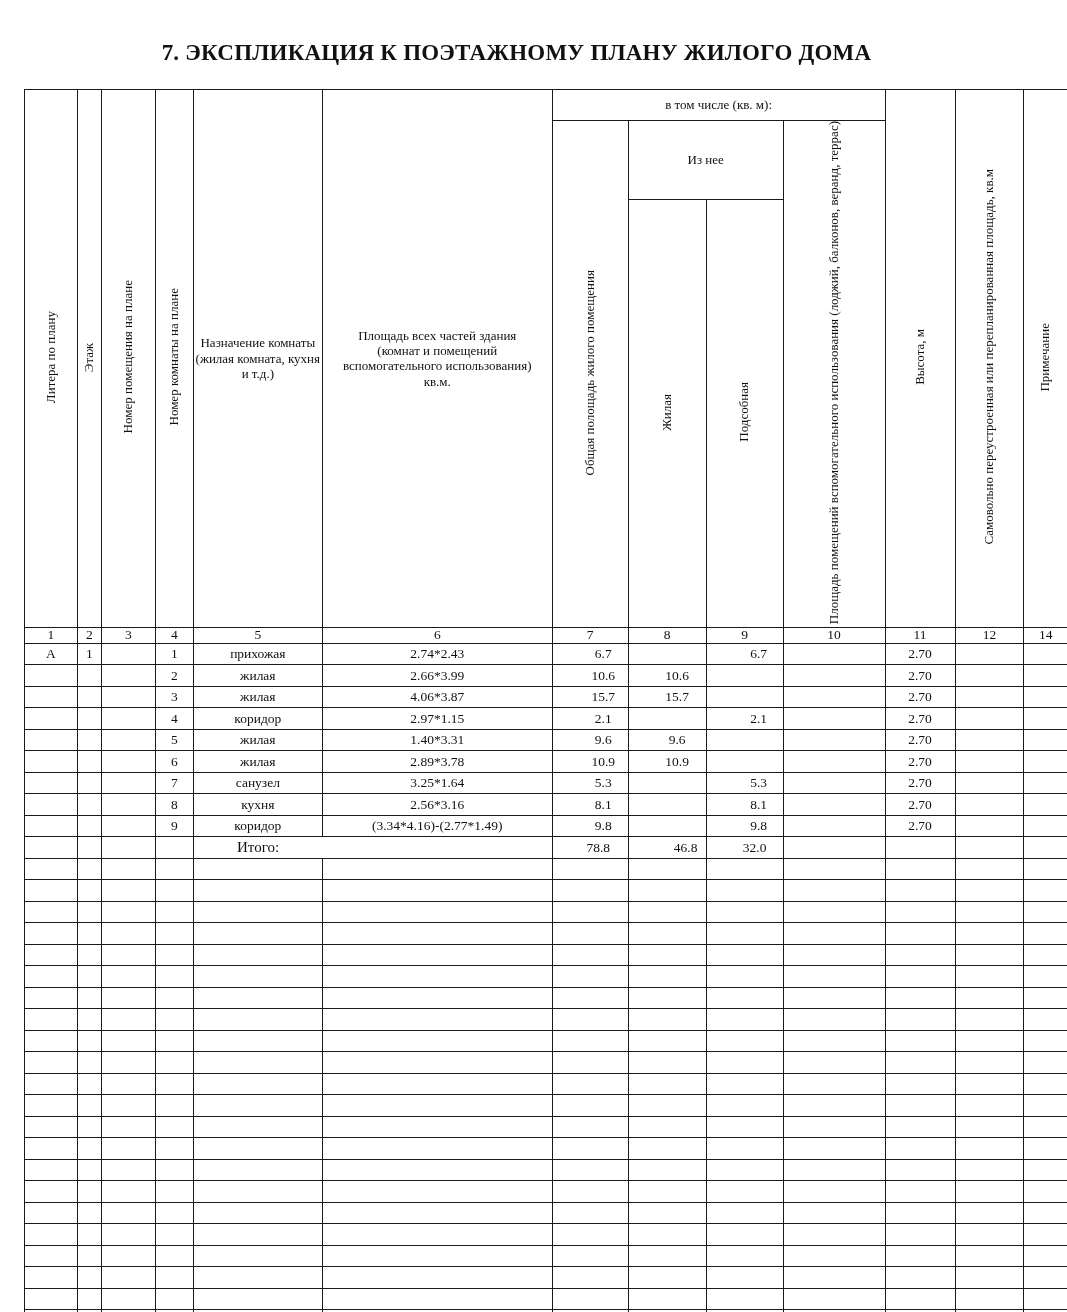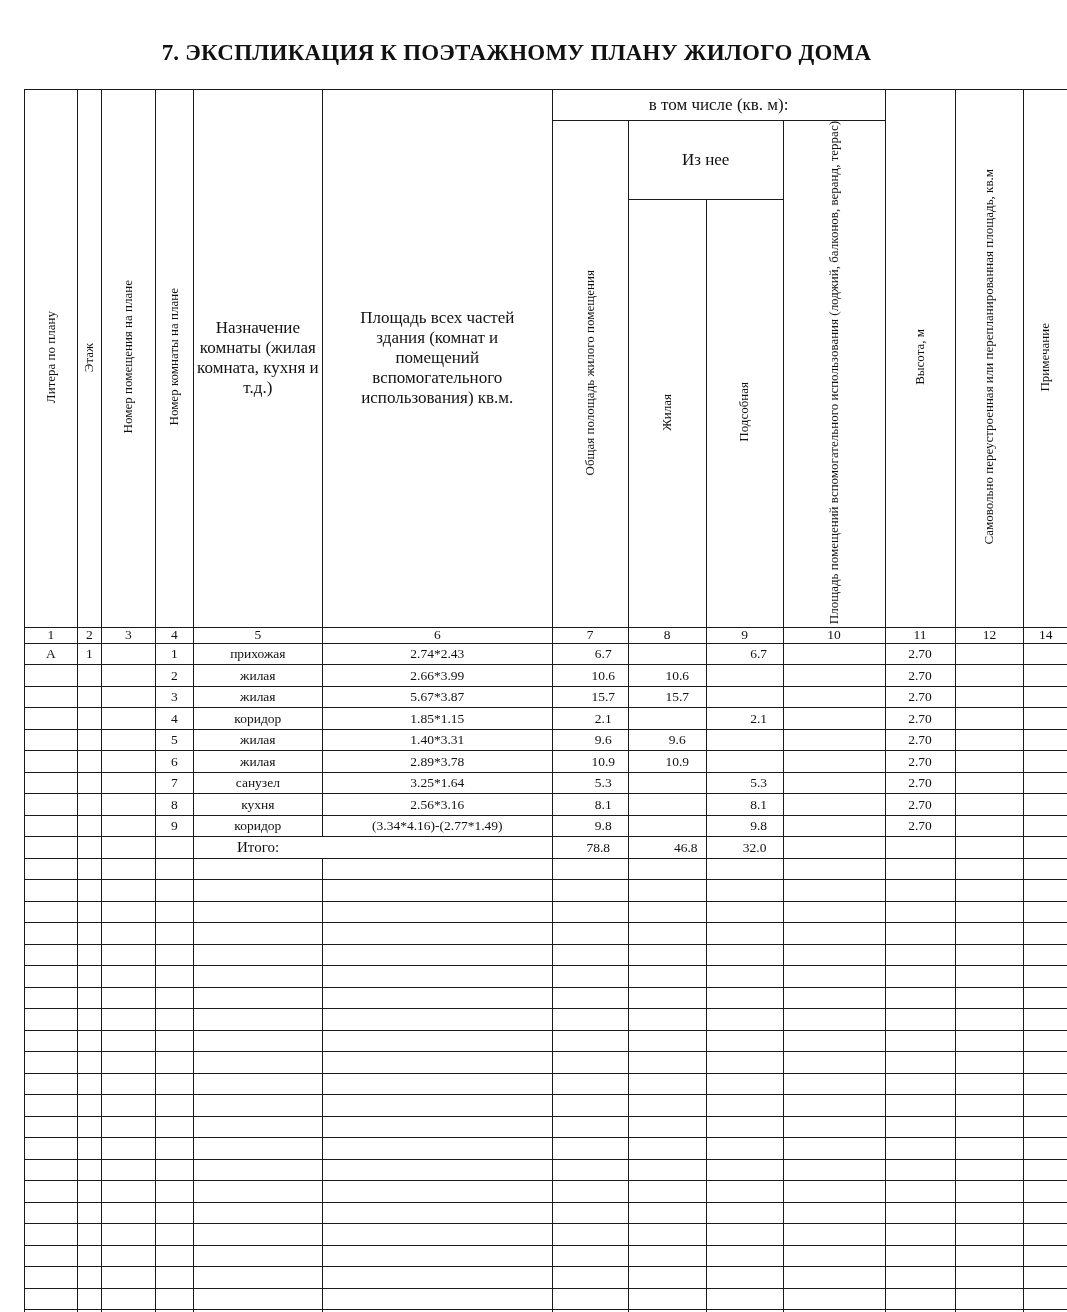--- a/index.html
+++ b/index.html
@@ -3,21 +3,21 @@
 <meta charset="utf-8">
 <style>
   html, body { margin:0; padding:0; background:#fff; }
   body { width:1067px; height:1312px; position:relative; overflow:hidden;
          font-family:"Liberation Serif","DejaVu Serif",serif; color:#111; }
   .title { position:absolute; top:40px; left:0; width:1033px; text-align:center;
            font-weight:bold; font-size:23px; letter-spacing:0.2px; }
   table.expl { position:absolute; top:89px; left:24px; border-collapse:collapse; table-layout:fixed; }
   table.expl td { border:1.5px solid #1a1a1a; padding:0; font-size:13.5px; text-align:center;
                   vertical-align:middle; overflow:hidden; white-space:nowrap; line-height:1; }
-  table.expl td.h { white-space:normal; font-size:17px; line-height:1.18; }
+  table.expl td.h { white-space:normal; font-size:13px; line-height:1.18; }
   .vert { writing-mode:vertical-rl; transform:rotate(180deg); display:inline-block;
           font-size:13px; line-height:1.15; white-space:normal; text-align:center; }
   td.numrow { height:15px; font-size:13px; }
   tr.drow td { height:20.5px; }
   td.left { text-align:left; padding-left:2px; }
   td.openr { border-right:none !important; }
 </style>
 </head>
 <body>
 
@@ -105,36 +105,36 @@
         <td>2.70</td>
         <td></td>
         <td class="openr"></td>
       </tr>
       <tr class="drow">
         <td></td>
         <td></td>
         <td></td>
         <td>3</td>
         <td>жилая</td>
-        <td>5.67*3.87</td>
+        <td>4.06*3.87</td>
         <td class="left" style="padding-left: 26px;">15.7</td>
         <td class="left" style="padding-left: 20px;">15.7</td>
         <td class="left" style="padding-left: 28px;"></td>
         <td></td>
         <td>2.70</td>
         <td></td>
         <td class="openr"></td>
       </tr>
       <tr class="drow">
         <td></td>
         <td></td>
         <td></td>
         <td>4</td>
         <td>коридор</td>
-        <td>1.85*1.15</td>
+        <td>2.97*1.15</td>
         <td class="left" style="padding-left: 26px;">2.1</td>
         <td class="left" style="padding-left: 20px;"></td>
         <td class="left" style="padding-left: 28px;">2.1</td>
         <td></td>
         <td>2.70</td>
         <td></td>
         <td class="openr"></td>
       </tr>
       <tr class="drow">
         <td></td>

